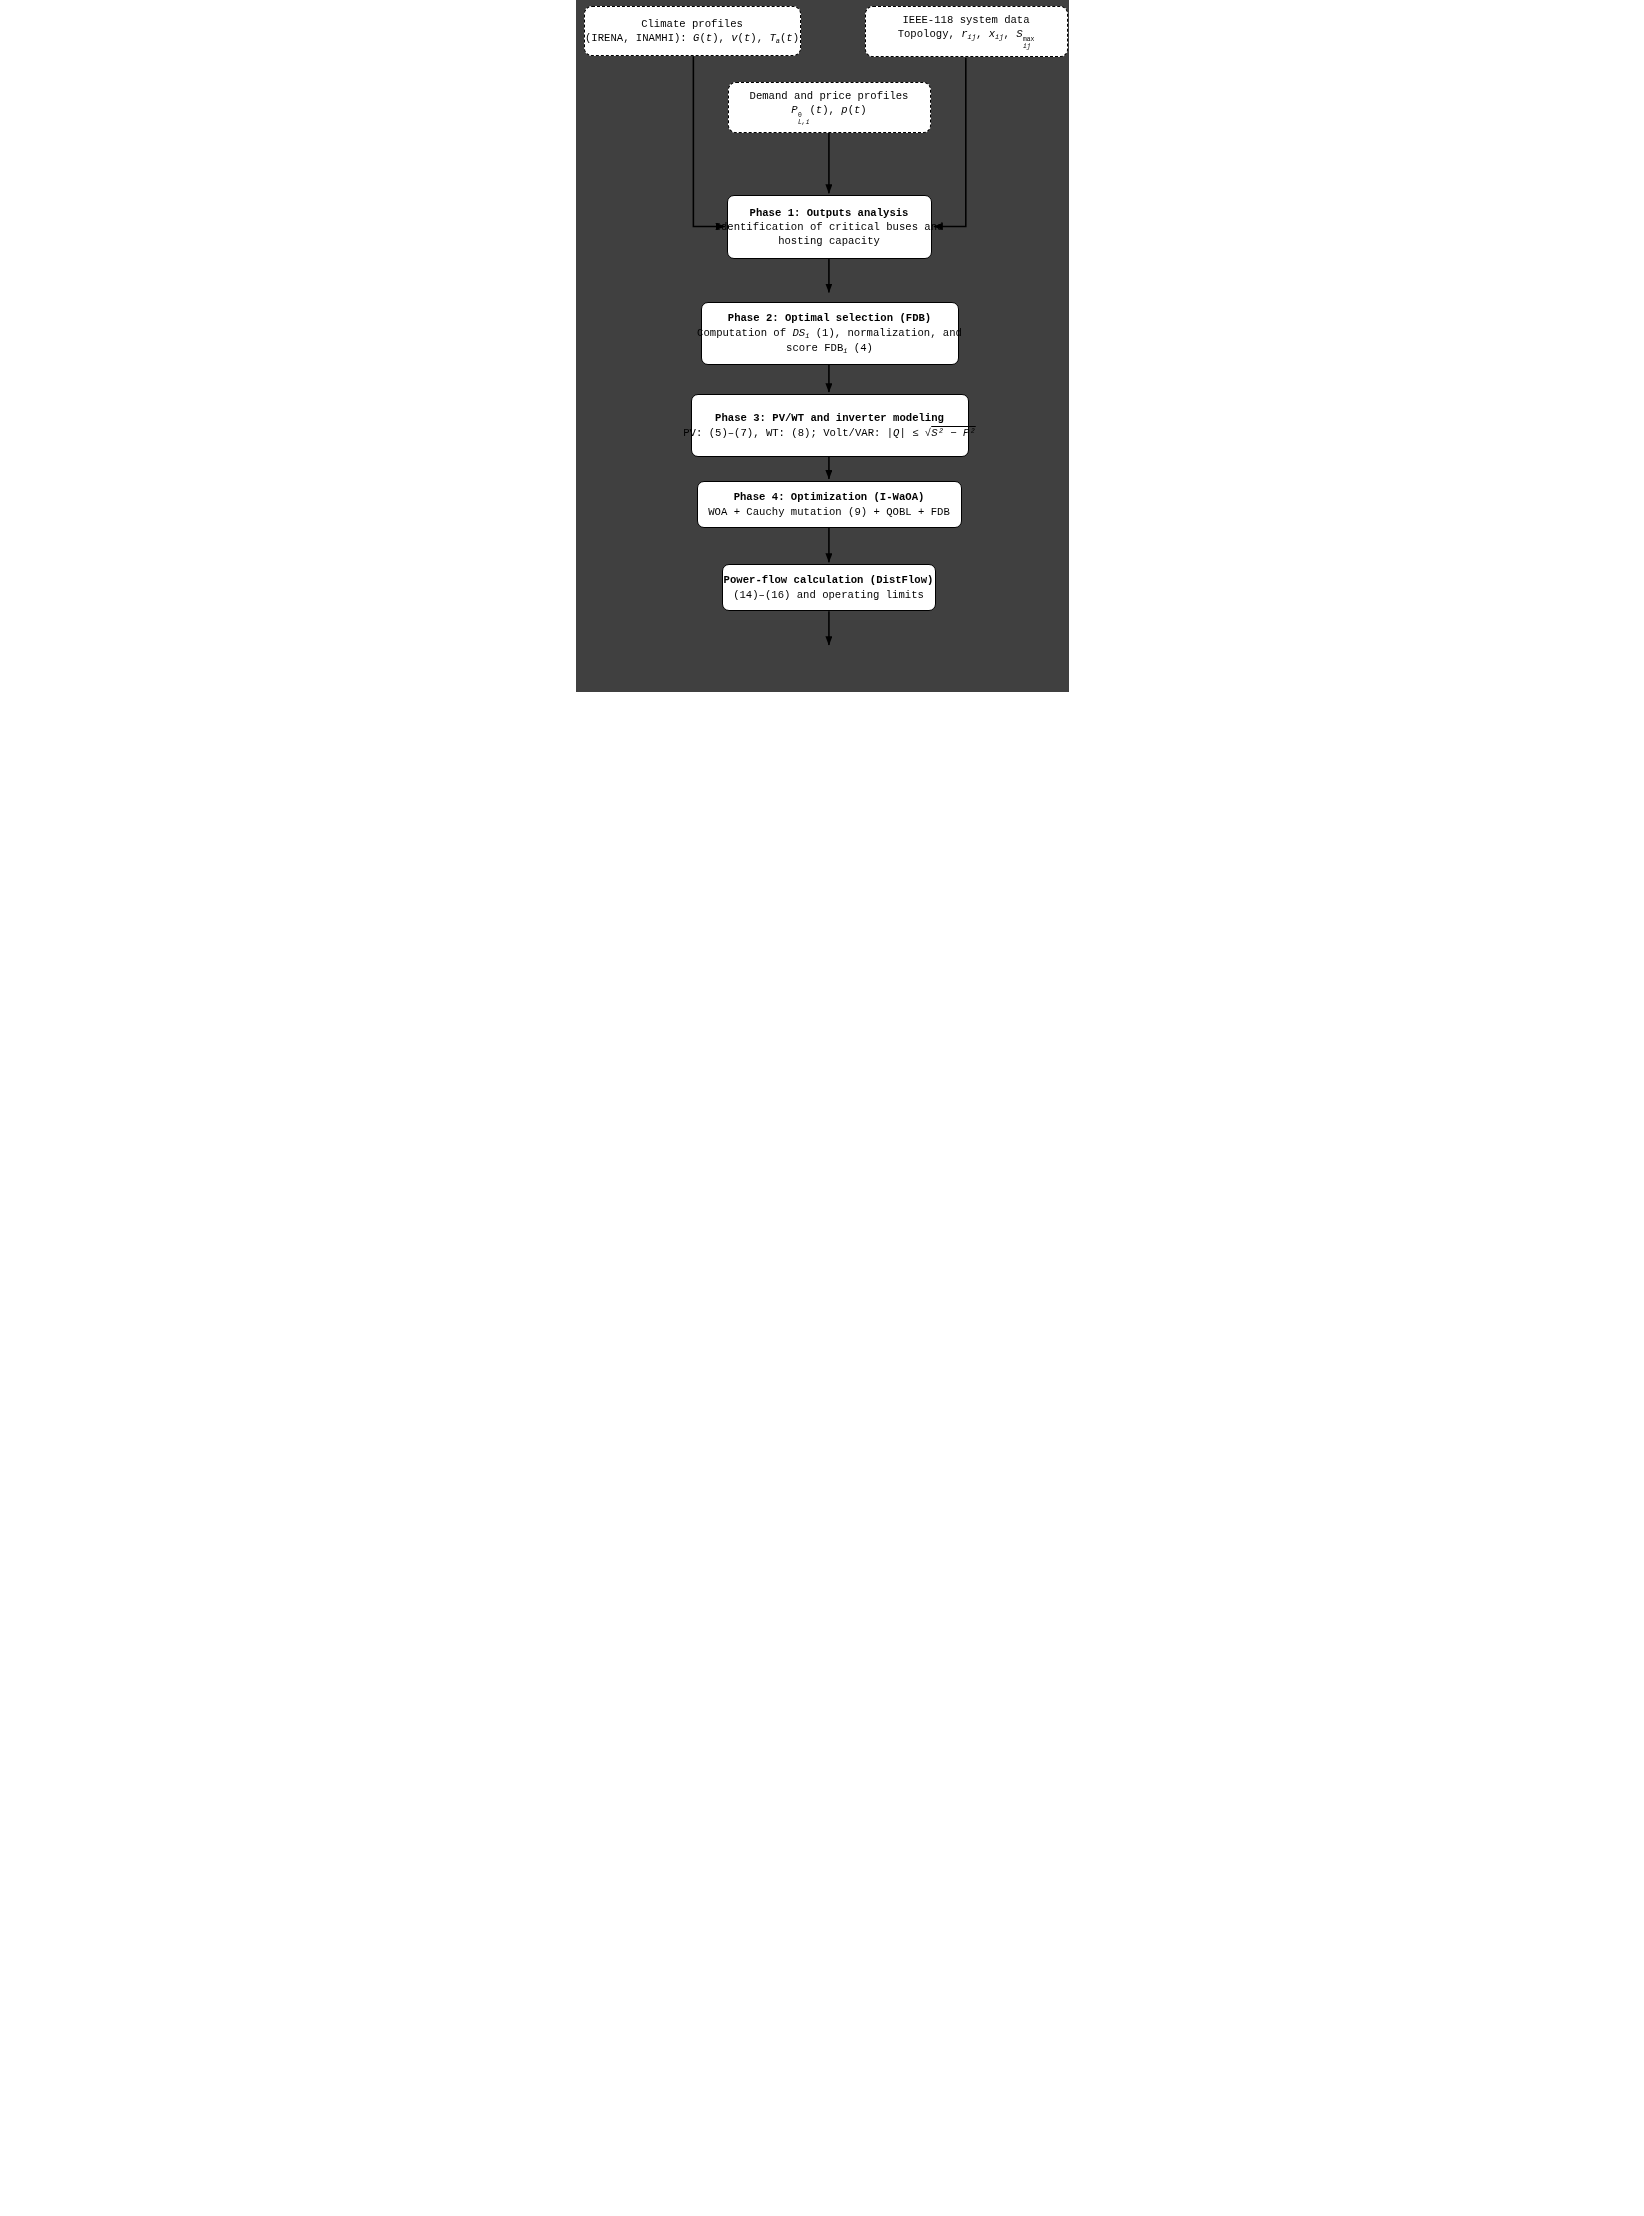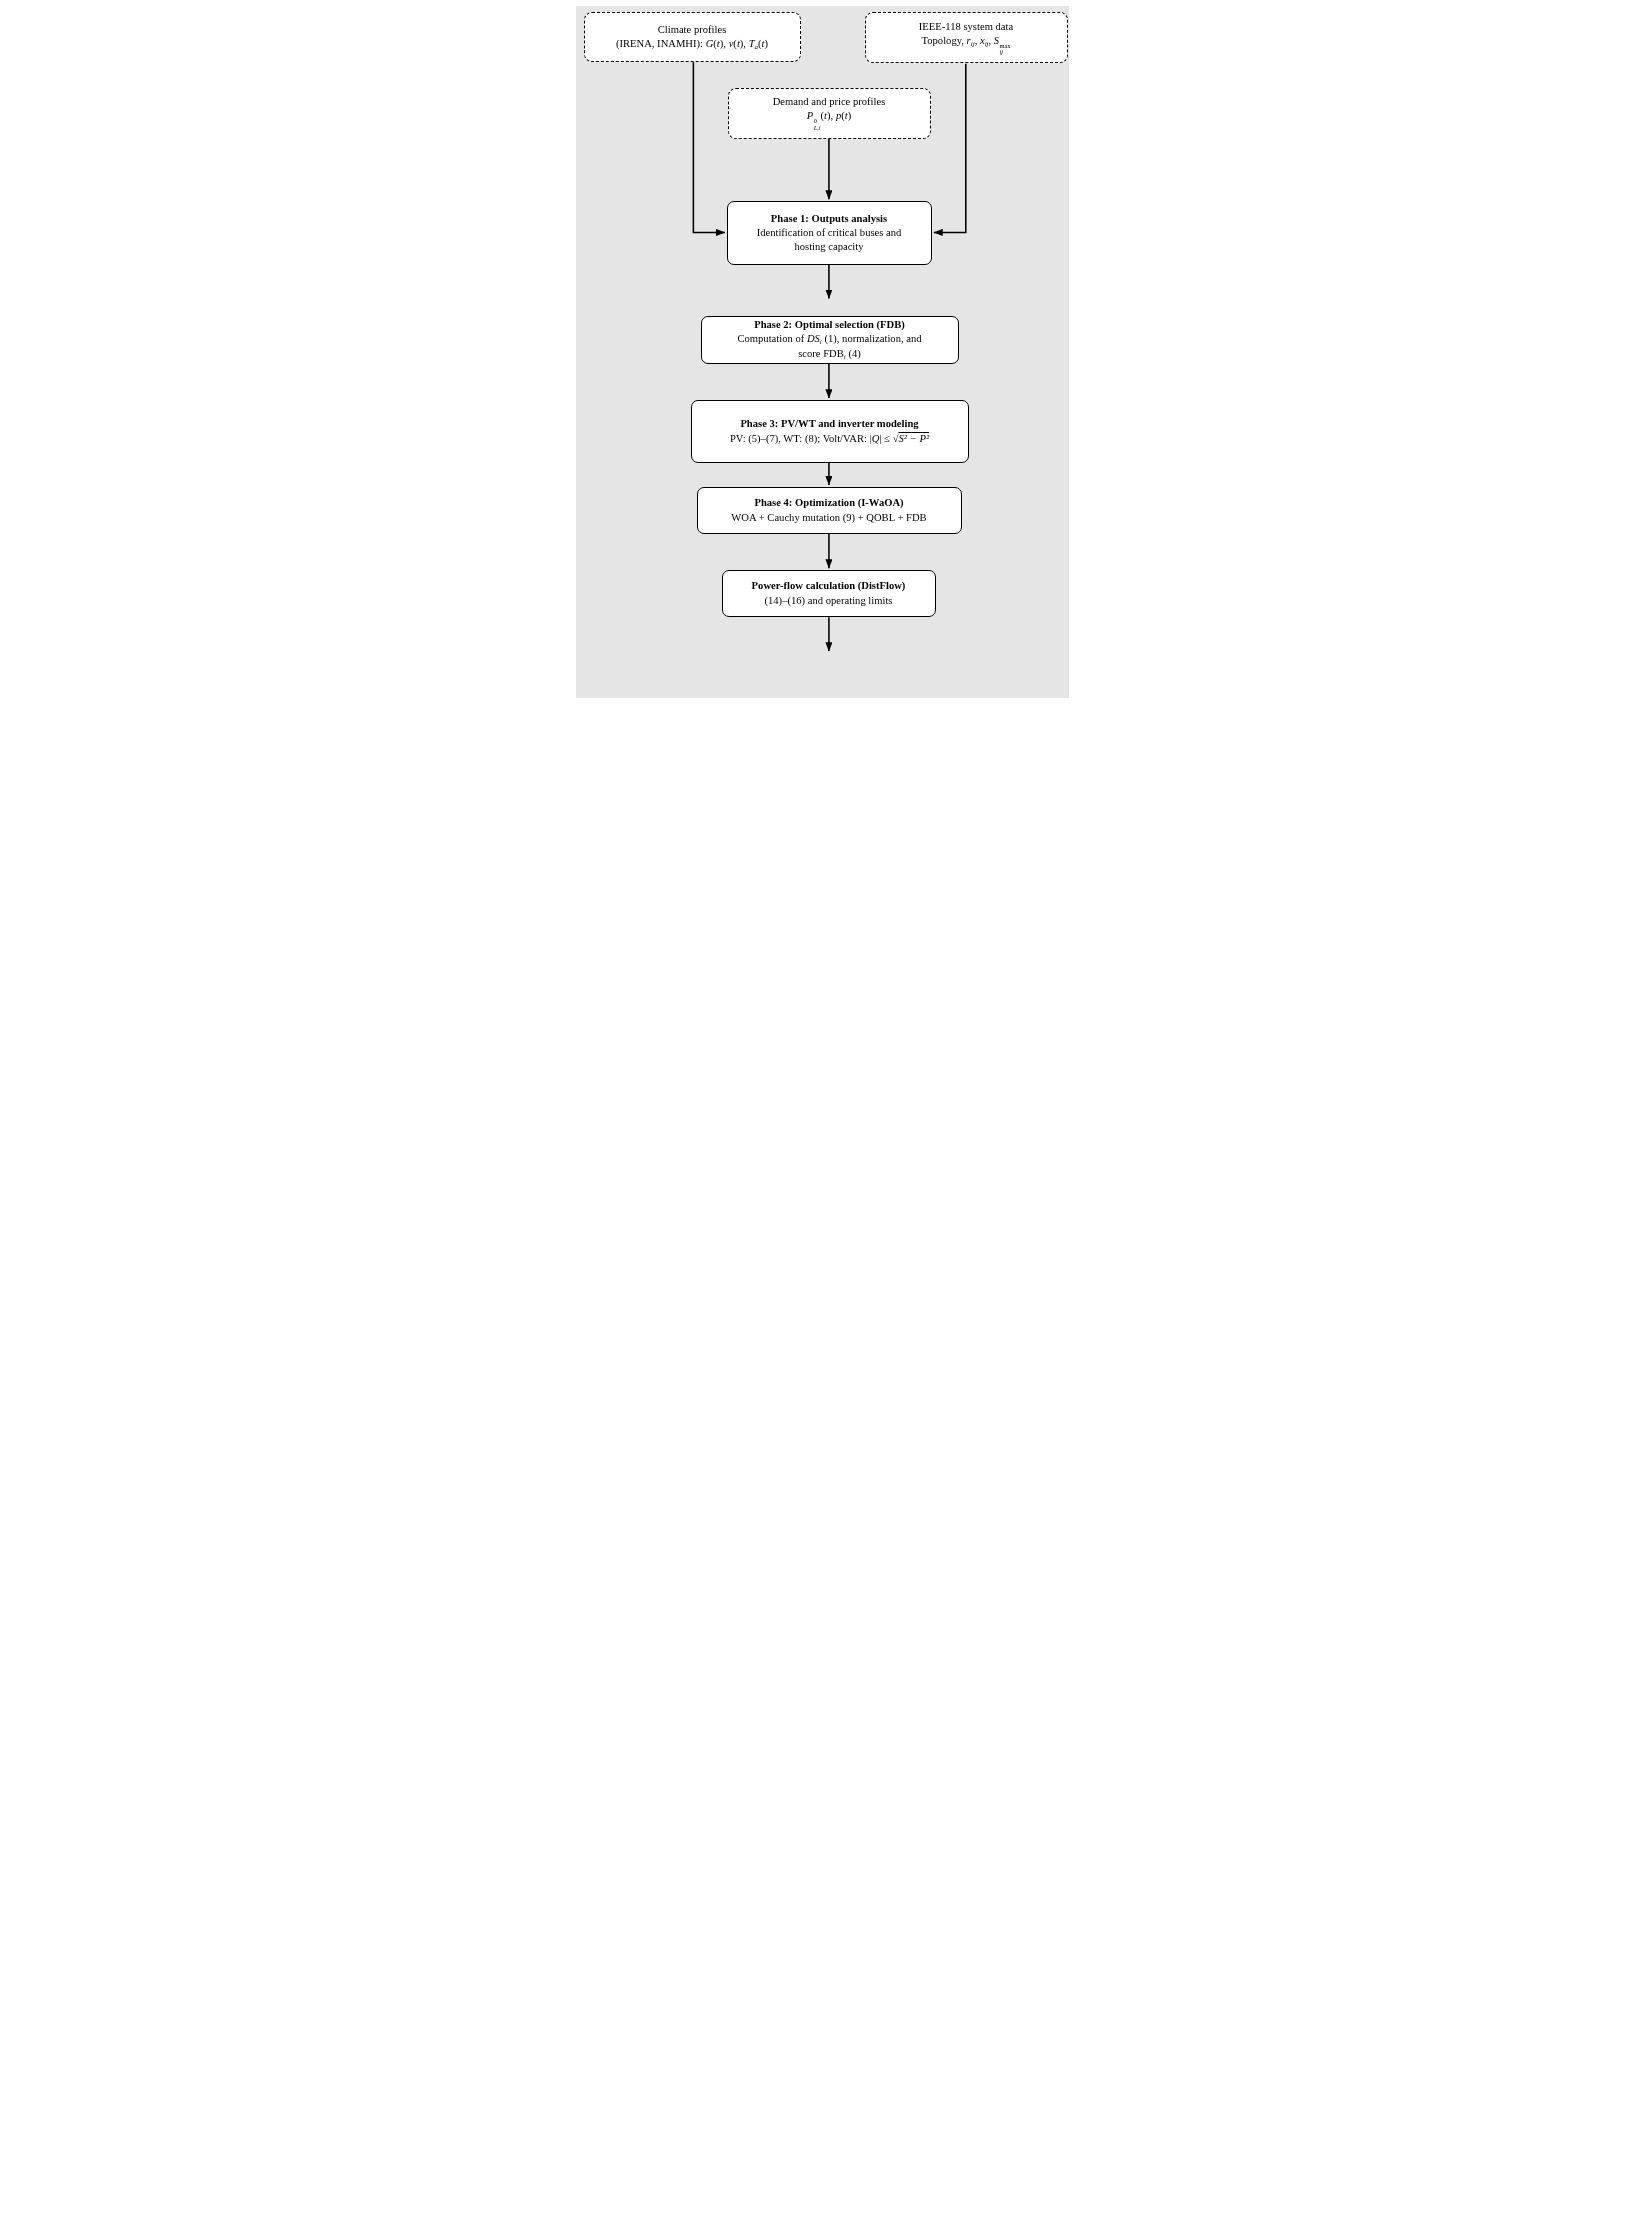--- a/index.html
+++ b/index.html
@@ -1,21 +1,21 @@
 <!DOCTYPE html>
 <html style="font-size:7px"><head>
 <meta charset="utf-8">
 <style>
   html,body{margin:0;padding:0;background:#ffffff;}
   .canvas{
     position:relative;
     width:493px;height:692px;
-    margin:6px auto;
-    background:#e5e5e5;
-    font-family:Liberation Serif, serif;
+    margin:0 auto;
+    background:#404040;
+    font-family:Liberation Mono, monospace;
     color:#000;
   }
   .arrows{position:absolute;left:0;top:0;width:493px;height:692px;}
   .arrows line,.arrows polyline{stroke:#000;stroke-width:3.5;fill:none;}
   .box{
     position:absolute;
     box-sizing:border-box;
     background:#ffffff;
     display:flex;flex-direction:column;justify-content:center;align-items:center;
     text-align:center;
@@ -33,21 +33,21 @@
     font-size:.6em;line-height:1.05;vertical-align:-.62em;margin-left:0.4px;
   }
   .st-top{display:block;font-style:normal;}
   .st-bot{display:block;font-style:italic;}
 
   
   .b-climate  {left:8px;  top:6.2px;   width:217px; height:50px;}
   .b-ieee     {left:289px; top:6.2px;   width:203px; height:51px;text-align:center;}
   .b-demand   {left:152px; top:82px;  width:203px; height:51px;}
   .b-phase1   {left:151px; top:195px;  width:205px; height:64px;}
-  .b-phase2   {left:125px; top:310px;  width:258px; height:48px;}
+  .b-phase2   {left:125px; top:302px;  width:258px; height:63px;}
   .b-phase3   {left:115px; top:394px;  width:278px; height:63px;}
   .b-phase4   {left:121px; top:481px; width:265px; height:47px;}
   .b-powerflow{left:146px; top:564px; width:214px; height:47px;}
   .b-outputs  {left:74px; top:647px; width:356px; height:41px;}
 </style>
 </head>
 <body>
 
 <div class="canvas">
 

